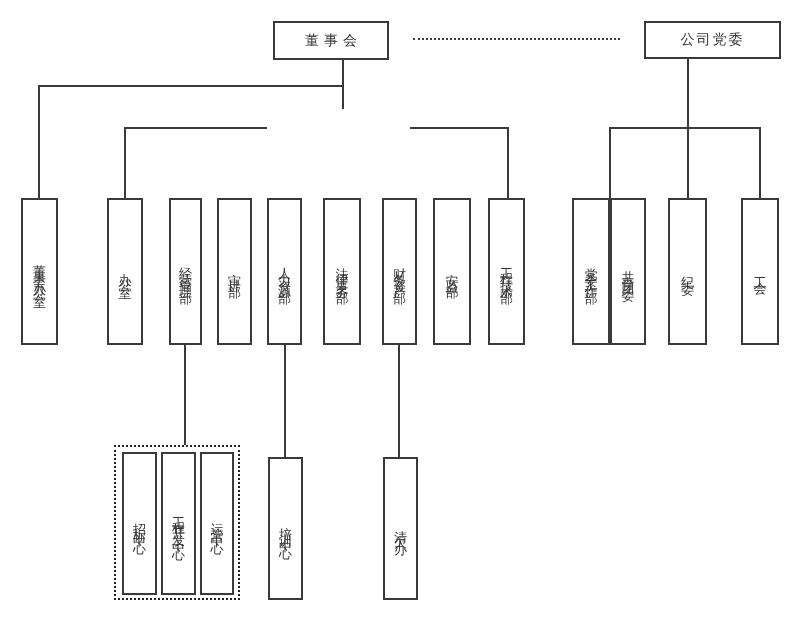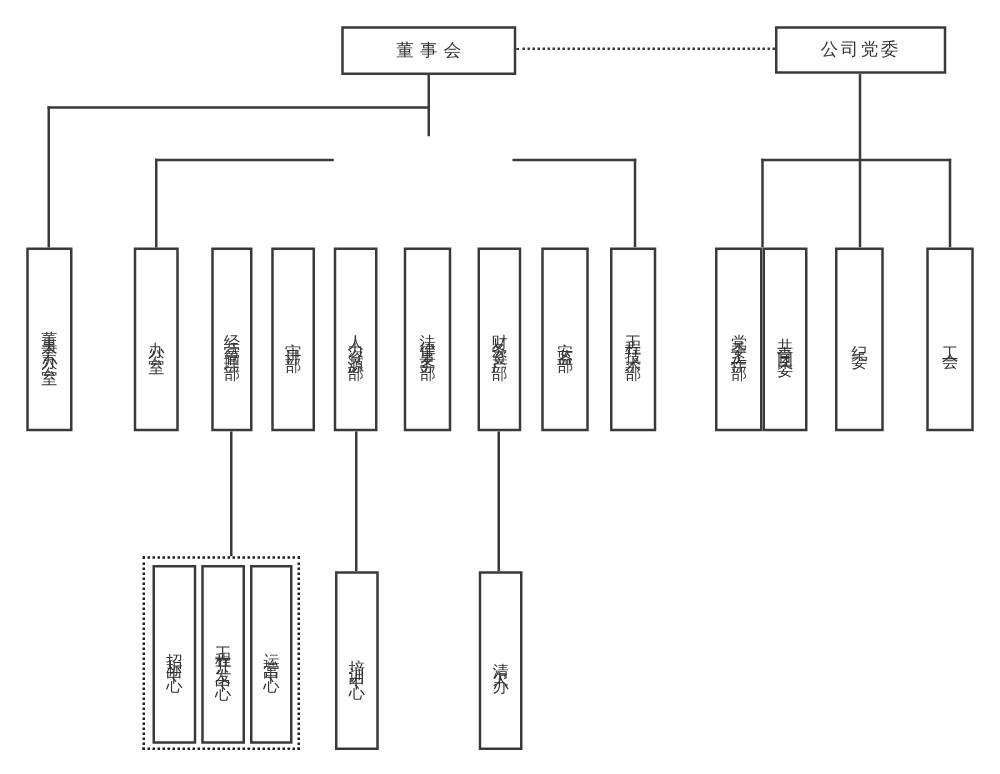--- a/index.html
+++ b/index.html
@@ -6,21 +6,21 @@
   .canvas{
     position:relative;width:800px;height:619px;background:#ffffff;
     font-family:"Liberation Serif","DejaVu Serif",serif;overflow:hidden;
   }
   .hbox{
     position:absolute;background:#ffffff;border:2px solid #3a3a3a;
     box-sizing:border-box;display:flex;align-items:center;justify-content:center;
     font-size:14px;letter-spacing:5px;color:#333;white-space:nowrap;
   }
   .hbox .lbl{text-indent:5px;}
-  .sans{font-family:Liberation Sans, sans-serif;letter-spacing:2px;}
+  .sans{font-family:Liberation Sans, sans-serif;letter-spacing:2px;margin-left:24px;}
   .vbox{
     position:absolute;top:198px;height:147px;background:#ffffff;border:2px solid #3a3a3a;
     box-sizing:border-box;display:flex;align-items:center;justify-content:center;color:#333;
   }
   .vbox.low{top:457px;height:143px;}
   .vbox.grp{top:452px;height:143px;}
   .vtext{
     writing-mode:vertical-rl;text-orientation:upright;
     font-size:13px;letter-spacing:6px;line-height:1;
   }
@@ -46,21 +46,21 @@
 
   <div class="vline" style="left:687px;top:59px;height:139px;"></div>
   <div class="hline" style="left:609px;top:127px;width:152px;"></div>
   <div class="vline" style="left:609px;top:127px;height:71px;"></div>
   <div class="vline" style="left:759px;top:127px;height:71px;"></div>
 
   <div class="vline" style="left:184px;top:345px;height:100px;"></div>
   <div class="vline" style="left:284px;top:345px;height:112px;"></div>
   <div class="vline" style="left:398px;top:345px;height:112px;"></div>
 
-  <div class="hbox" style="left:273px;top:21px;width:140px;height:39px;">
+  <div class="hbox" style="left:273px;top:21px;width:116px;height:39px;">
     <span class="lbl">董事会</span>
   </div>
   <div class="hbox sans" style="left:620px;top:21px;width:137px;height:38px;">
     <span>公司党委</span>
   </div>
 
   <div class="vbox" style="left:21px;width:37px;">
     <span class="vtext">董事会办公室</span>
   </div>
   <div class="vbox" style="left:107px;width:36px;">

